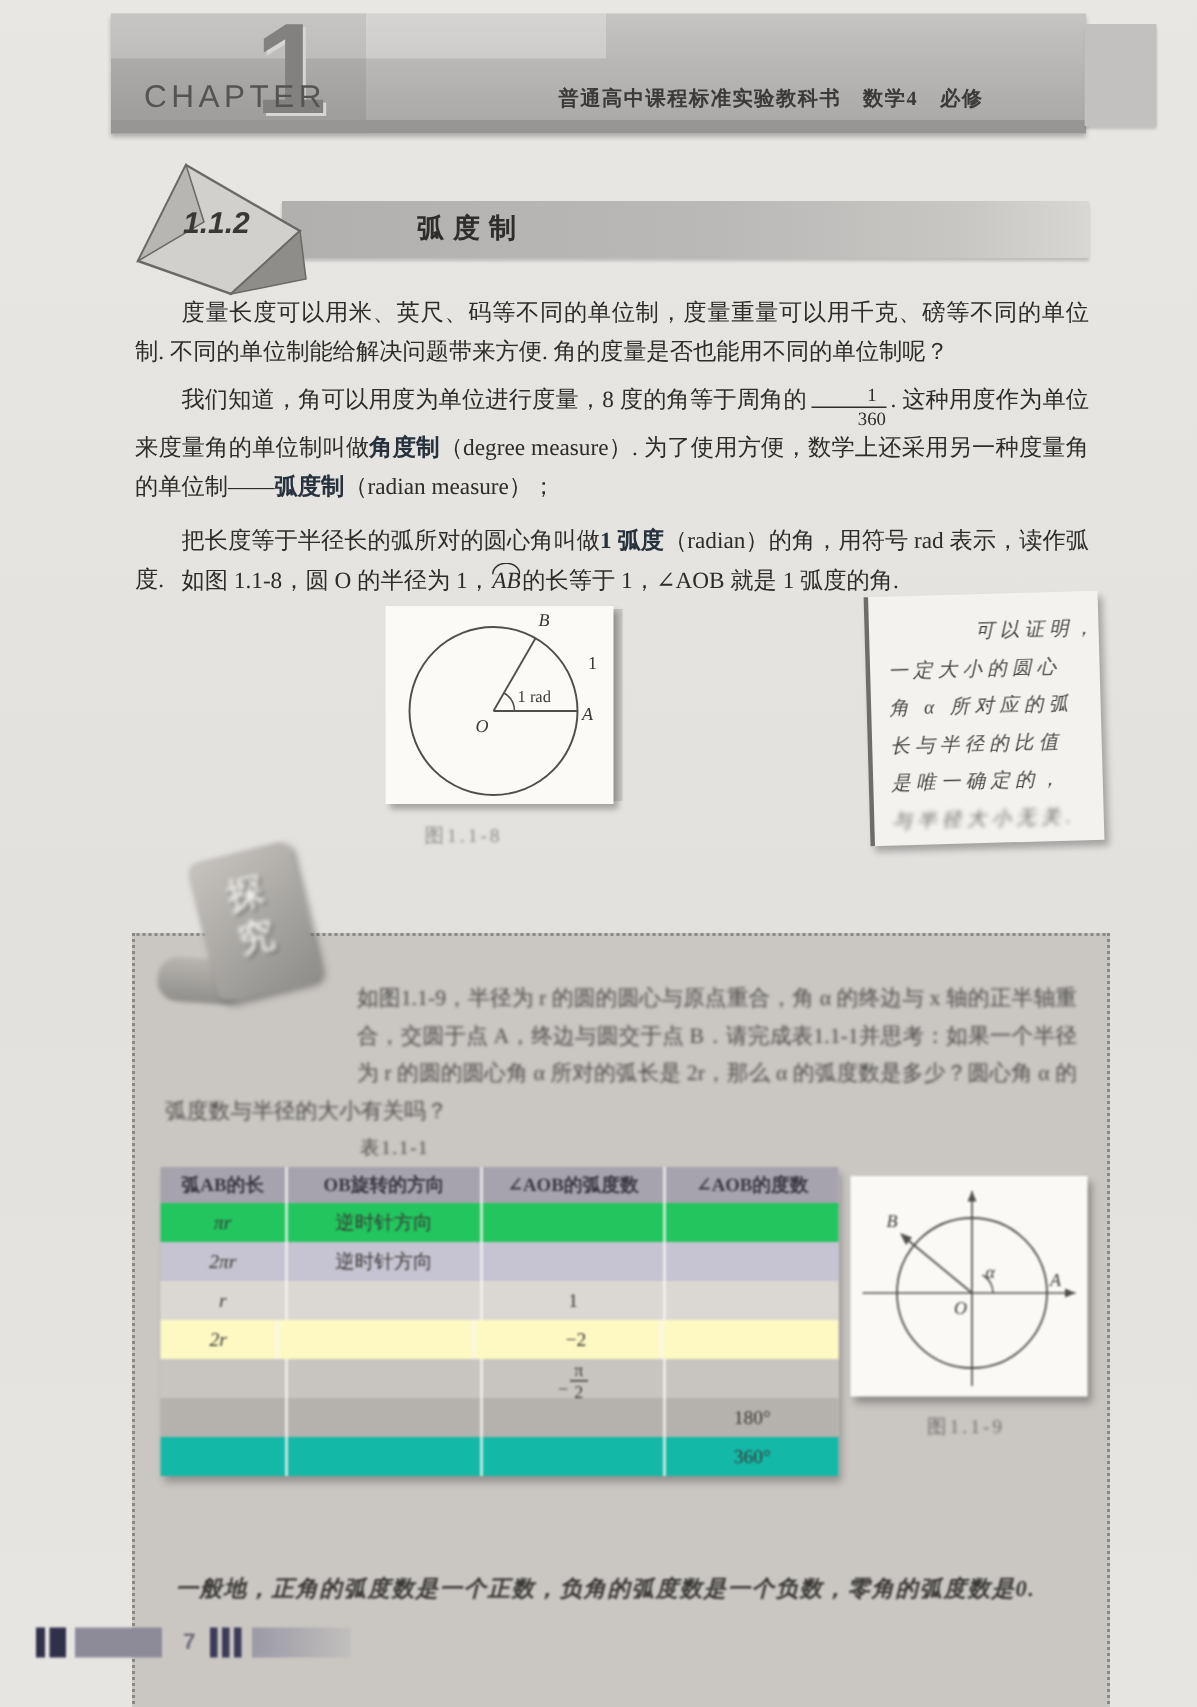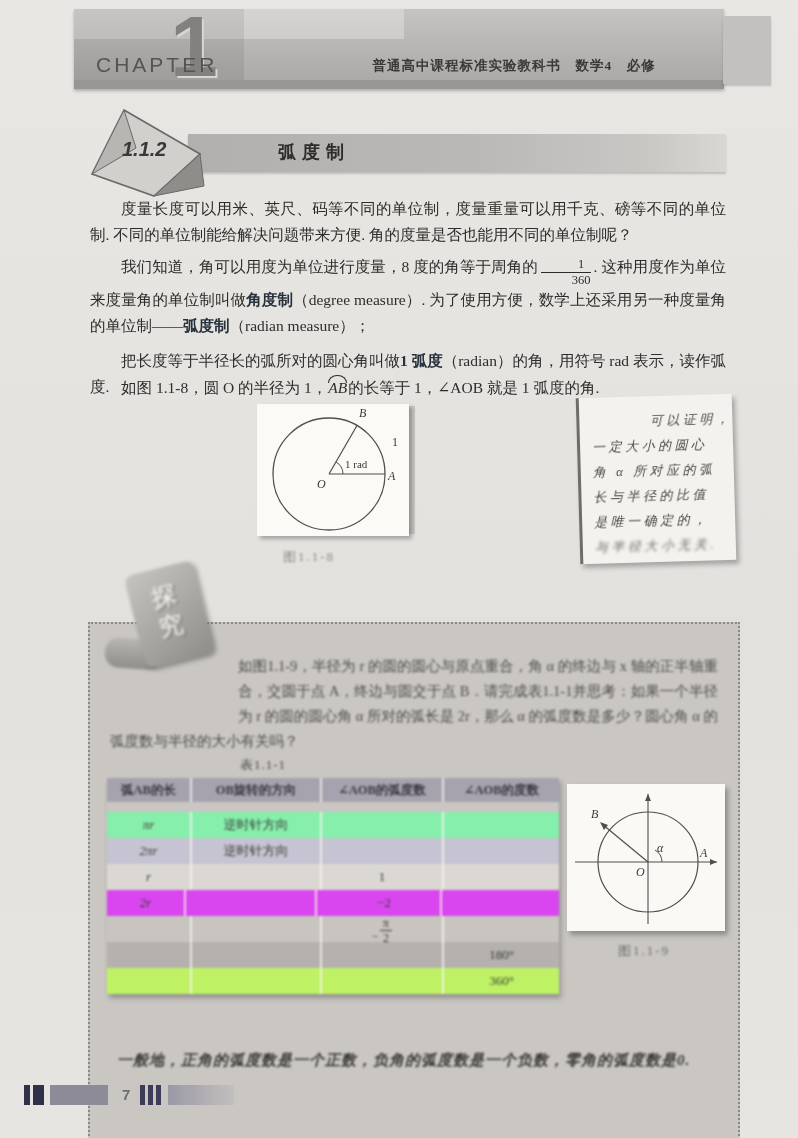--- a/index.html
+++ b/index.html
@@ -85,23 +85,23 @@
   
   .xtable { position:absolute; left:17px; top:154px; width:452px; filter:blur(.8px);
             box-shadow:2px 4px 5px rgba(0,0,0,.28); }
   .trow { display:flex; }
   .tc { padding:0 2px; text-align:center; font-size:13px; color:#3b3935; line-height:26px; height:26px;
         border-right:2px solid rgba(248,246,243,.75); overflow:hidden; }
   .tc:last-child { border-right:none; }
   .c0 { width:85px; } .c1 { width:130px; } .c2 { width:122px; } .c3 { width:115px; }
   .thead .tc { height:24px; line-height:24px; font-size:12.5px; font-weight:bold; color:#3a3742;
                background:#a7a3ae; }
-  .rb0 { background:#86efac;margin-top:10px; } .rb1 { background:#c6c3d2; } .rb2 { background:#dbd8d3; }
-  .rb3 { background:#d946ef;gap:11px; } .rb4 { background:#c8c5c0; } .rb5 { background:#b5b2ae; }
-  .rb6 { background:#bef264; }
+  .rb0 { background:#22c55e; } .rb1 { background:#c6c3d2; } .rb2 { background:#dbd8d3; }
+  .rb3 { background:#fef9c3;gap:11px; } .rb4 { background:#c8c5c0; } .rb5 { background:#b5b2ae; }
+  .rb6 { background:#14b8a6; }
   .cellfrac { display:inline-block; line-height:1; vertical-align:middle; font-size:12px; }
   .cellfrac .sign { display:inline-block; vertical-align:2px; margin-right:1px; }
   .fstack { display:inline-block; text-align:center; }
   .fstack .num { display:block; border-bottom:1.2px solid #3b3935; padding:0 3px 1px; }
   .fstack .den { display:block; padding-top:1px; }
 
   
   .fig9 { position:absolute; left:477px; top:160px; width:158px; height:147px; background:#faf9f6;
           box-shadow:3px 4px 5px rgba(0,0,0,.3); filter:blur(.7px); }
   .fig9-cap { position:absolute; left:528px; top:318px; font-size:13px; color:#6f6d6a;

